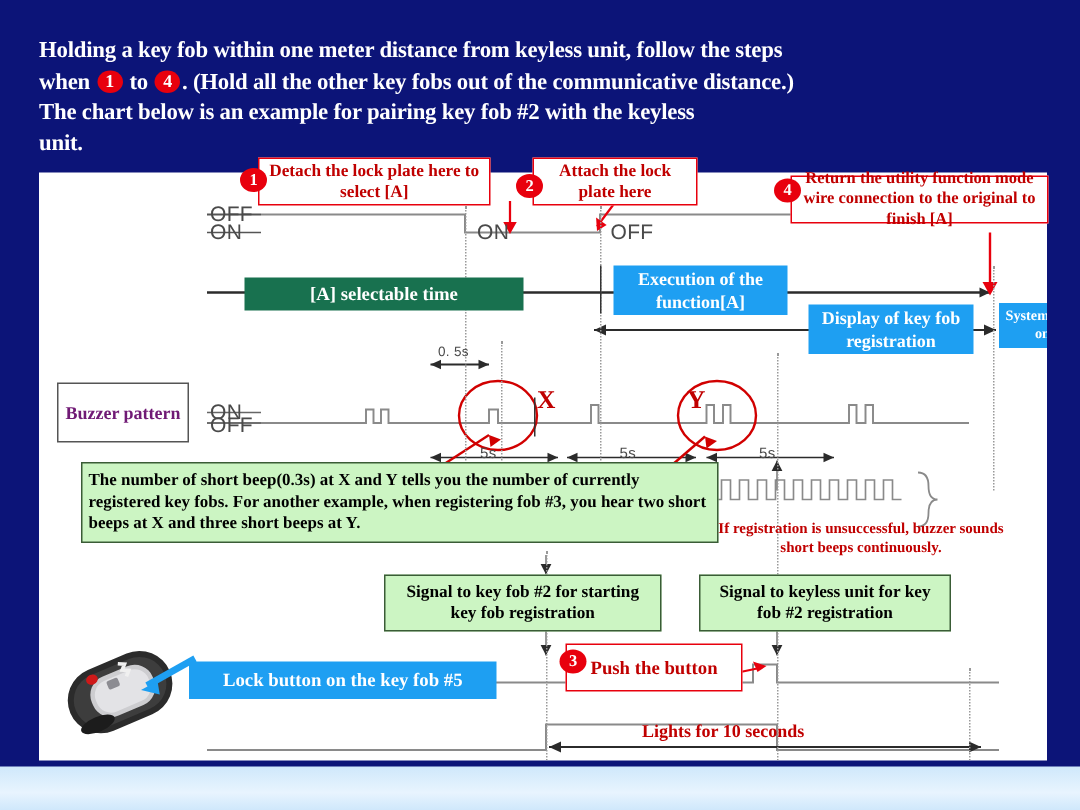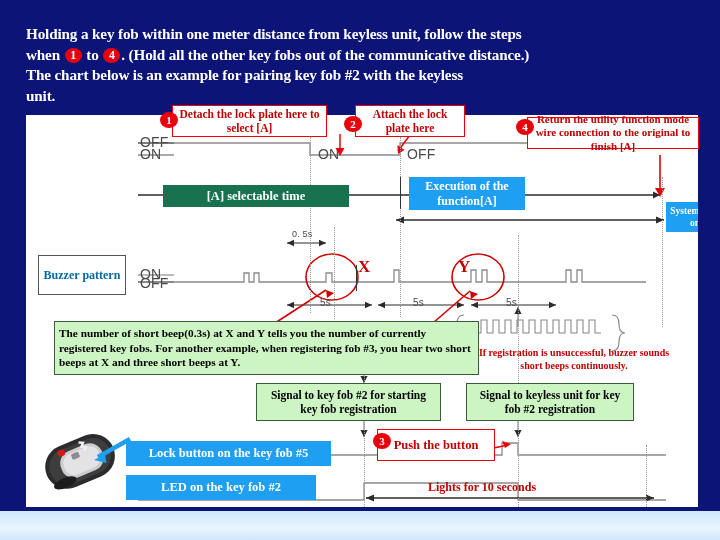--- a/index.html
+++ b/index.html
@@ -141,21 +141,21 @@
     padding: 2px 4px;
     z-index: 5;
   }
   .greenbox.left { text-align: left; justify-content: flex-start; }
 
   
   #buzzerbox {
     position: absolute;
     background: #ffffff;
     border: 1.4px solid #555;
-    color: #0369a1;
+    color: #701a75;
     font-family: "Liberation Serif", serif;
     font-weight: bold;
     font-size: 12px;
     line-height: 16px;
     text-align: center;
     display: flex;
     align-items: center;
     justify-content: center;
     z-index: 5;
   }
@@ -344,36 +344,36 @@
     <div class="axlabel" style="left:387px; top:182px; font-size:10px;">5s</div>
     <div class="axlabel" style="left:480px; top:182px; font-size:10px;">5s</div>
 
     <div class="xy" style="left:332px; top:142px;">X</div>
     <div class="xy" style="left:432px; top:142px;">Y</div>
 
     <div class="tealbox" style="left:137px; top:70px; width:186px; height:22px;">[A] selectable time</div>
 
     <div class="bluebox" style="left:383px; top:62px; width:116px; height:33px;">Execution  of the function[A]</div>
 
+    <div class="bluebox" style="left:513px; top:88px; width:110px; height:33px;">Display of key fob registration</div>
 
     <div class="bluebox" style="left:640px; top:87px; width:58px; height:30px; font-size:9.5px; line-height:12px;">System kept on</div>
 
     <div id="buzzerbox" style="left:12px; top:140px; width:88px; height:40px;">Buzzer pattern</div>
 
-    <div class="greenbox left" style="left:28px; top:193px; width:425px; height:54px; font-size:11.3px;margin-top:13px;">The number of short beep(0.3s) at X and Y tells you the number of currently registered key fobs. For another example, when registering fob #3, you hear two short beeps at X and three short beeps at Y.</div>
+    <div class="greenbox left" style="left:28px; top:193px; width:425px; height:54px; font-size:11.3px;">The number of short beep(0.3s) at X and Y tells you the number of currently registered key fobs. For another example, when registering fob #3, you hear two short beeps at X and three short beeps at Y.</div>
 
     <div class="greenbox" style="left:230px; top:268px; width:185px; height:38px;">Signal to key fob #2 for starting key fob registration</div>
 
     <div class="greenbox" style="left:440px; top:268px; width:168px; height:38px;">Signal to keyless unit for key fob #2 registration</div>
 
     <div class="redtext" style="left:448px; top:232px; width:200px;">If registration is unsuccessful, buzzer sounds short beeps continuously.</div>
 
     <div class="bluebox" style="left:100px; top:326px; width:205px; height:25px; font-size:12.5px;">Lock button on the key fob #5</div>
 
-    <div class="bluebox" style="left:100px; top:360px; width:190px; height:25px; font-size:12.5px;">LED on the key fob #2</div>
 
     <div class="redlabel" style="left:386px; top:365px;">Lights for 10 seconds</div>
 
     <div class="callout" style="left:351px; top:314px; width:118px; height:32px; font-size:12.5px;">
       <span>Push the button</span>
     </div>
     <div class="numbadge" style="left:347px; top:318px;">3</div>
 
     <svg style="position:absolute; left:6px; top:312px;" width="100" height="78" viewBox="0 0 100 78">
       <g transform="rotate(-23 50 39)">

